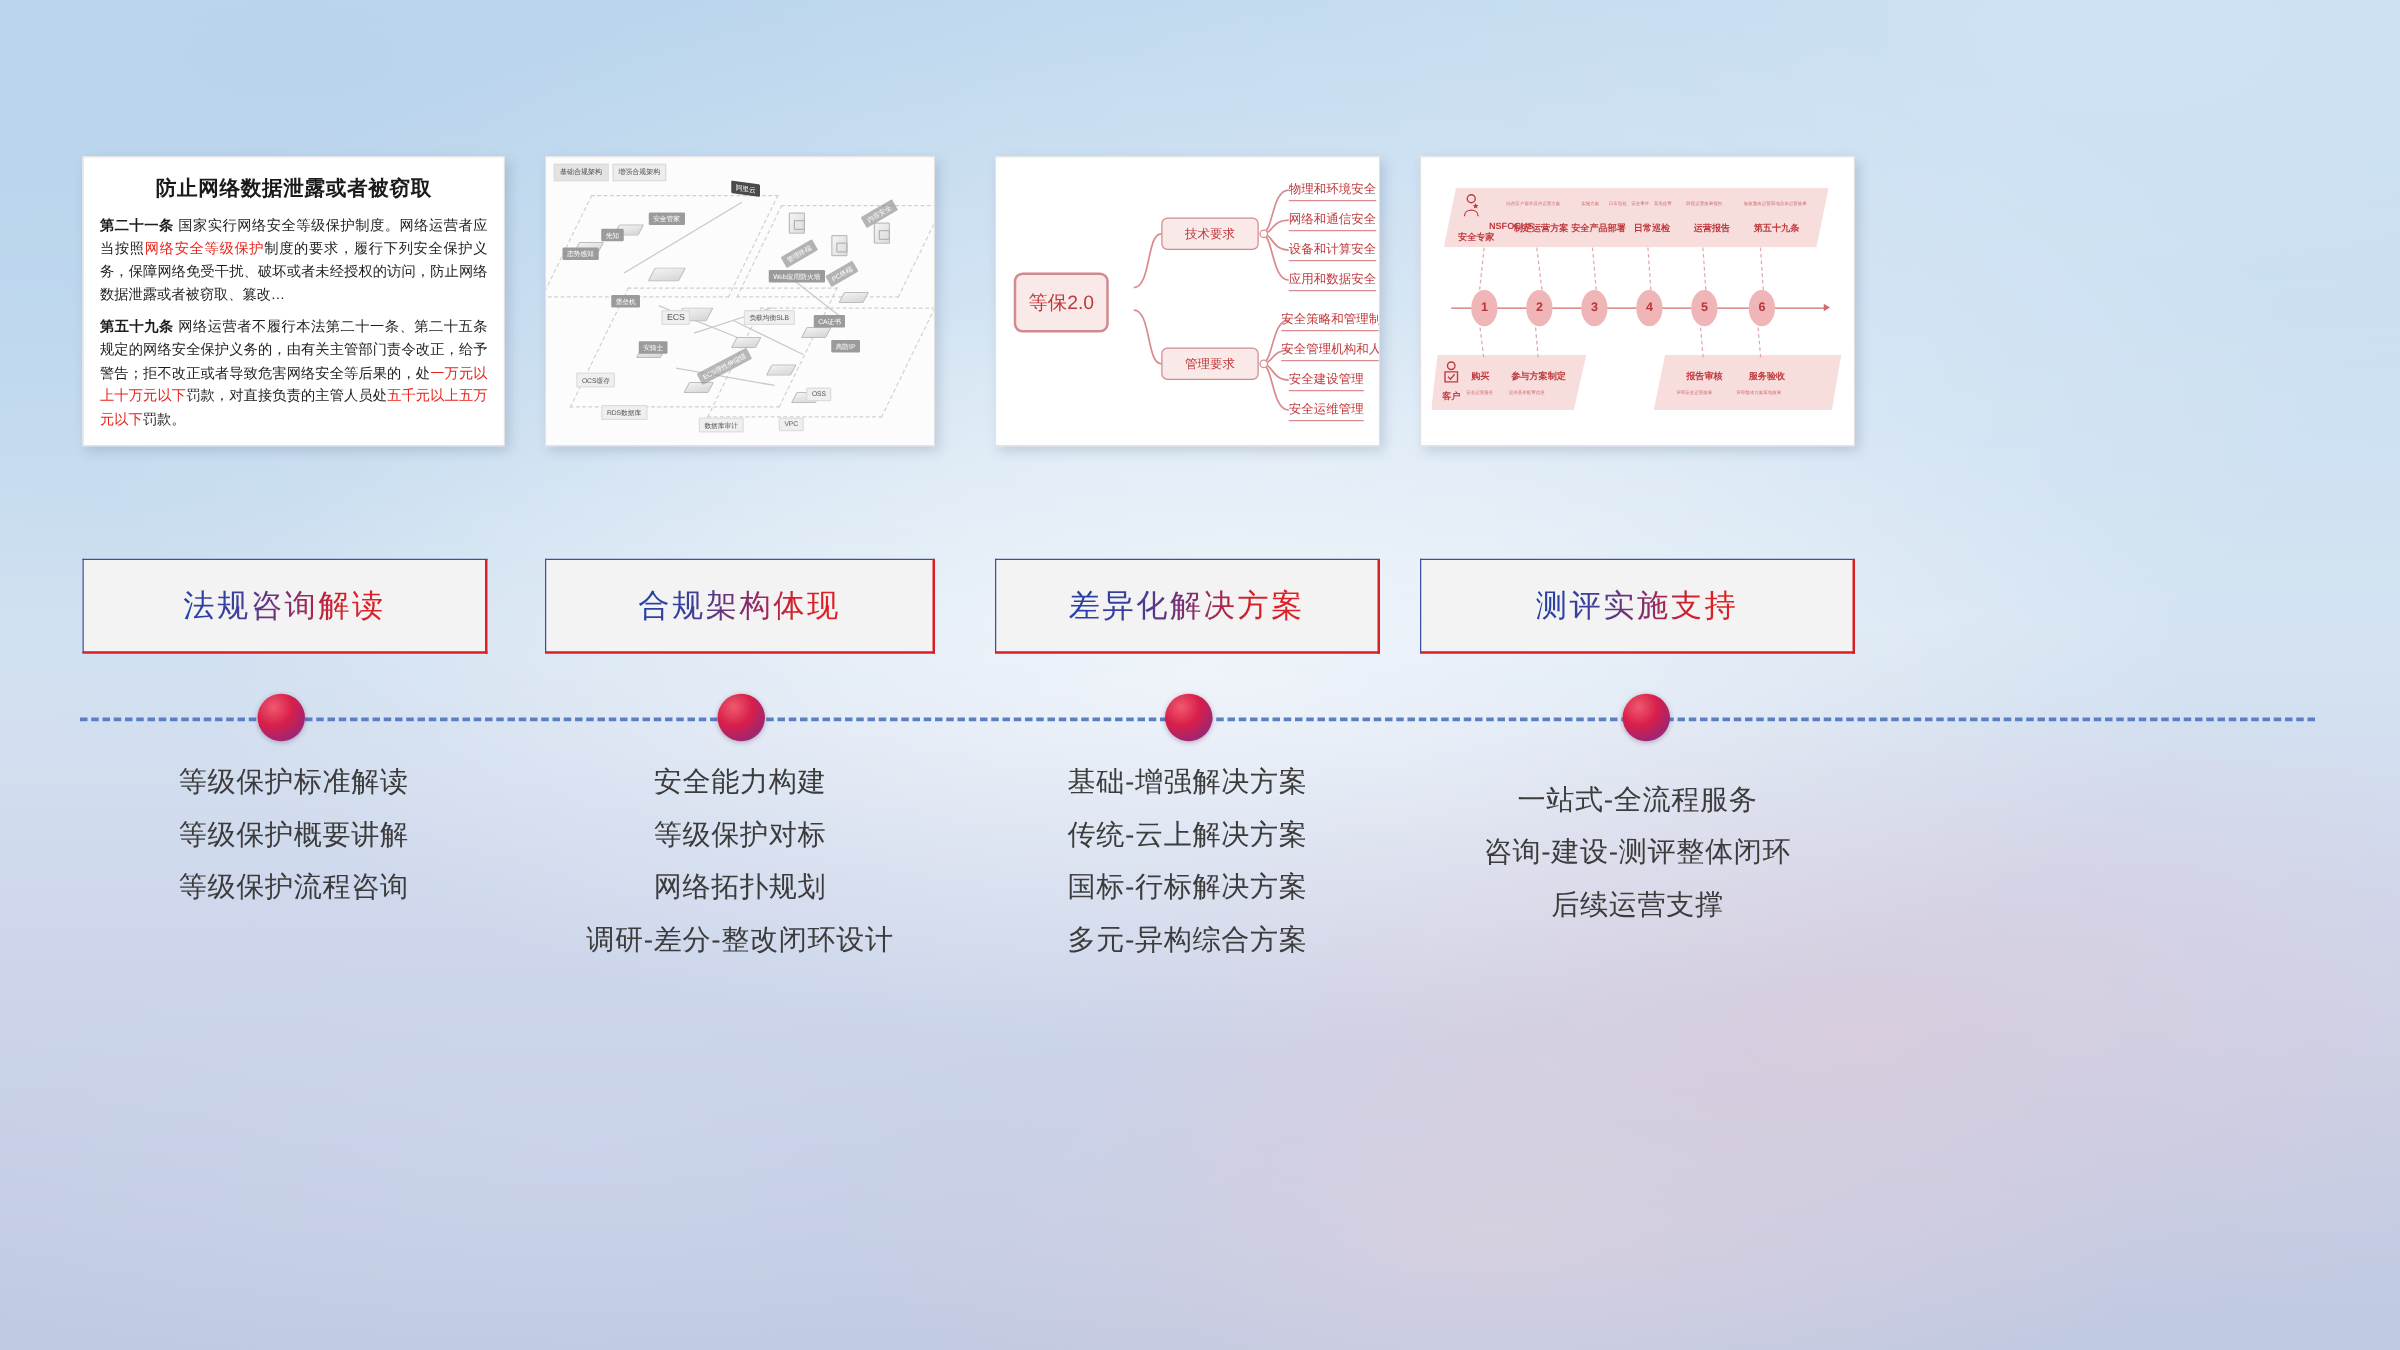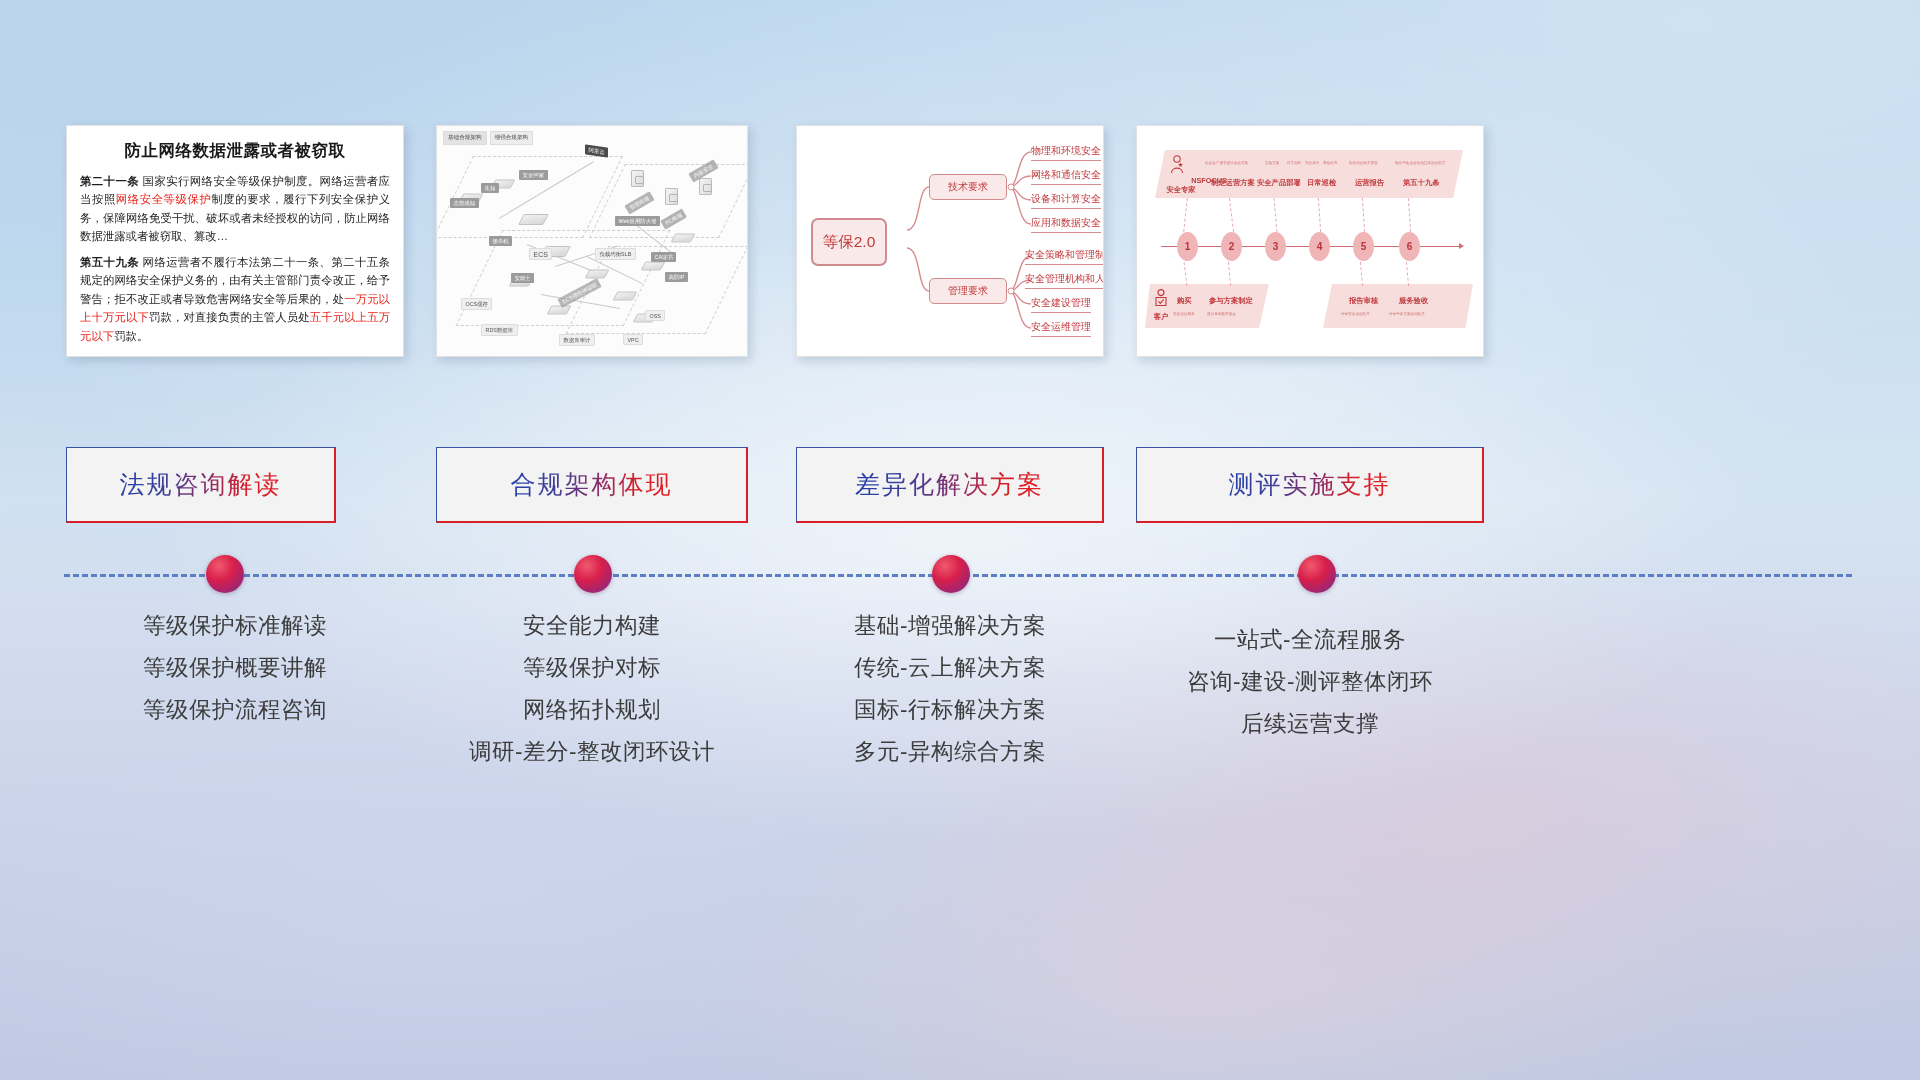--- a/index.html
+++ b/index.html
@@ -135,21 +135,21 @@
     border-right: 2.2px solid #d81f26;
     border-bottom: 2.2px solid #d81f26;
     display: flex; align-items: center; justify-content: center;
   }
   .head-box .txt {
     font-size: 25px; font-weight: 500; letter-spacing: 2px;
     background: linear-gradient(95deg, #2340a8 0%, #3b3f9a 26%, #8a2c68 55%, #d81f26 78%, #e01f26 100%);
     -webkit-background-clip: text; background-clip: text;
     -webkit-text-fill-color: transparent; color: transparent;
   }
-  #head-1 { left: 66px;   width: 270px; }
+  #head-1 { left: 66px;   width: 324px; }
   #head-2 { left: 436px;  width: 312px; }
   #head-3 { left: 796px;  width: 308px; }
   #head-4 { left: 1136px; width: 348px; }
 
   
   .timeline { position: absolute; left: 0; top: 555px; width: 1920px; height: 40px; }
   .tl-line {
     position: absolute; left: 64px; top: 19px; width: 1788px; height: 0;
     border-top: 3px dashed #5b7fc7;
   }

